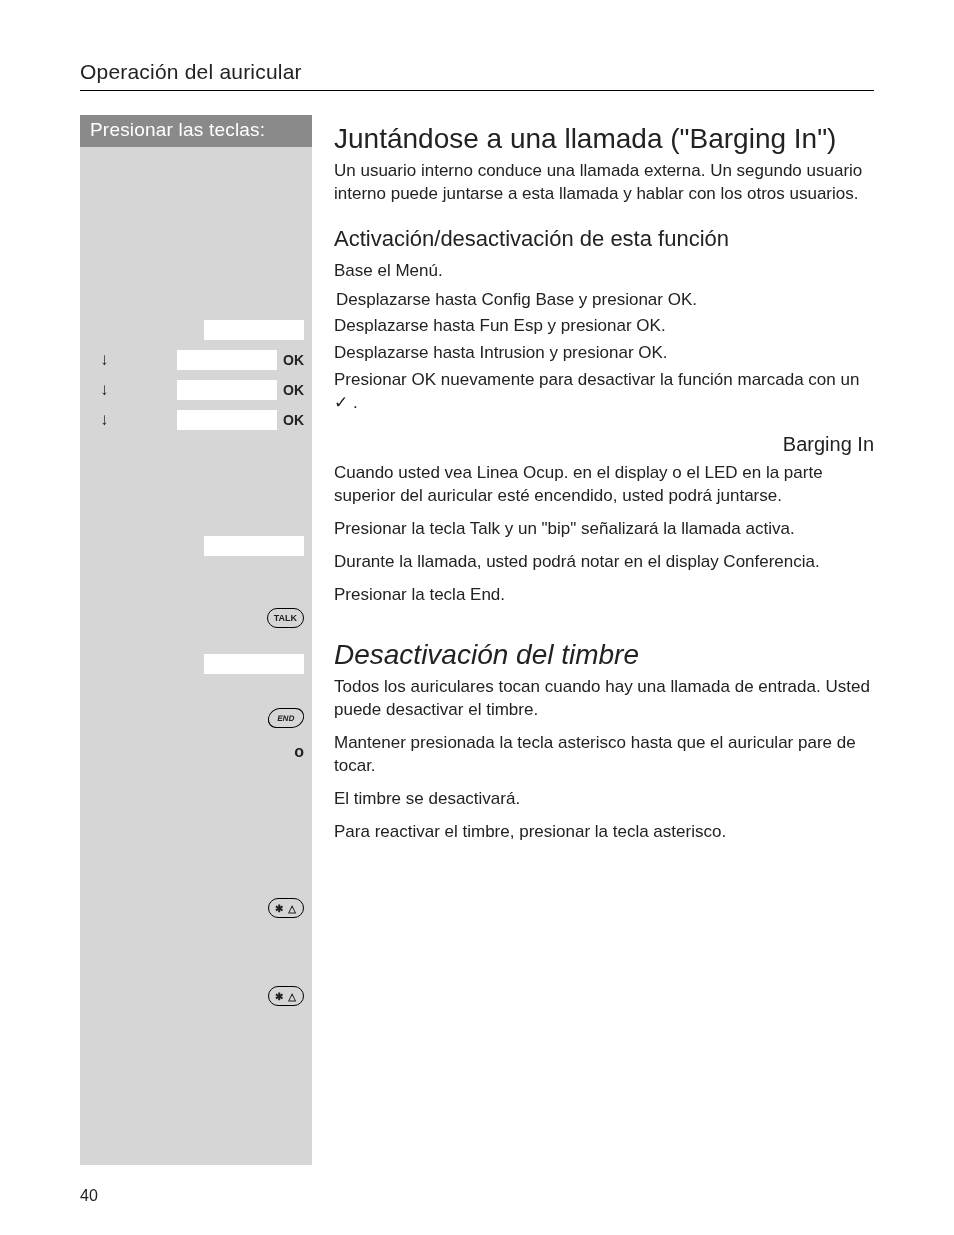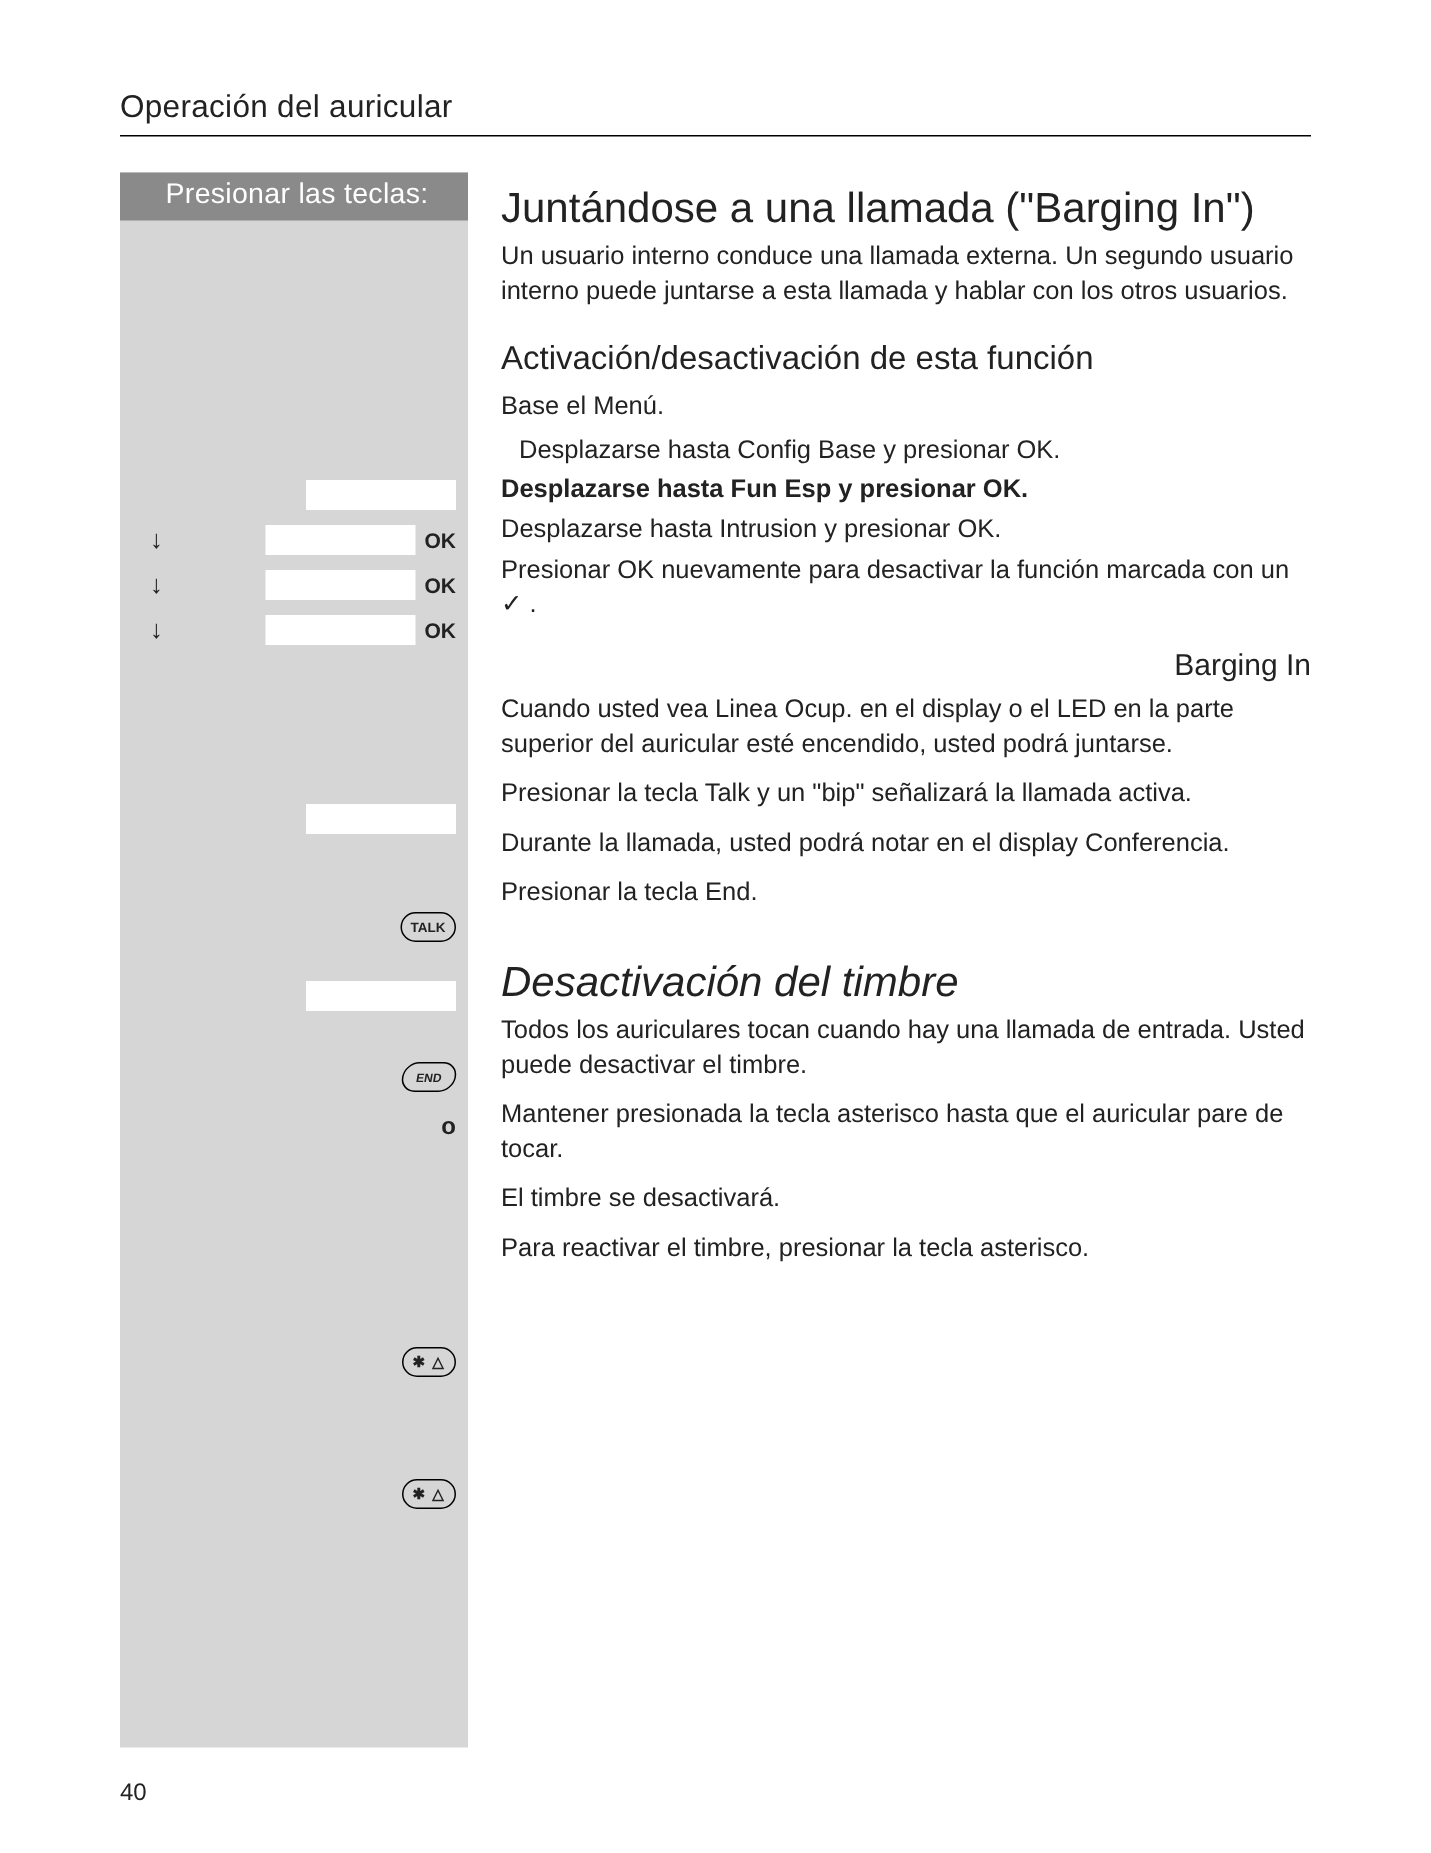--- a/index.html
+++ b/index.html
@@ -29,21 +29,20 @@
     background:#d6d6d6;
     min-height:1050px;
     position:relative;
   }
   .keycol-header{
     background:#8a8a8a;
     color:#fff;
     font-size:19px;
     padding:4px 6px 6px 10px;
     letter-spacing:.2px;
-    text-align:center;
   }
   .key-abs{
     position:absolute;
     left:0;right:8px;
     display:flex;
     align-items:center;
     justify-content:flex-end;
     gap:6px;
     height:26px;
   }
@@ -184,22 +183,22 @@
       </div>
     </div>
 
     <div class="content">
 
       <h1 class="section">Juntándose a una llamada ("Barging In")</h1>
       <p class="body">Un usuario interno conduce una llamada externa. Un segundo usuario interno puede juntarse a esta llamada y hablar con los otros usuarios.</p>
 
       <h2 class="subsection">Activación/desactivación de esta función</h2>
       <p class="body" style="margin-bottom:6px;">Base el Menú.</p>
-      <p class="body" style="margin:4px 12px;">Desplazarse hasta Config Base y presionar OK.</p>
-      <p class="body" style="margin:4px 0;font-weight:bold;">Desplazarse hasta Fun Esp y presionar OK.</p>
+      <p class="body" style="margin:4px 2px;">Desplazarse hasta Config Base y presionar OK.</p>
+      <p class="body" style="margin:4px 0;">Desplazarse hasta Fun Esp y presionar OK.</p>
       <p class="body" style="margin:4px 0;">Desplazarse hasta Intrusion y presionar OK.</p>
       <p class="body">Presionar OK nuevamente para desactivar la función marcada con un ✓ .</p>
 
       <h3 class="minor">Barging In</h3>
       <p class="body">Cuando usted vea Linea Ocup. en el display o el LED en la parte superior del auricular esté encendido, usted podrá juntarse.</p>
       <p class="body">Presionar la tecla Talk y un "bip" señalizará la llamada activa.</p>
       <p class="body">Durante la llamada, usted podrá notar en el display Conferencia.</p>
       <p class="body" style="margin:8px 0;">Presionar la tecla End.</p>
 
       <h1 class="section" style="margin-top:30px;font-style:italic;">Desactivación del timbre</h1>

